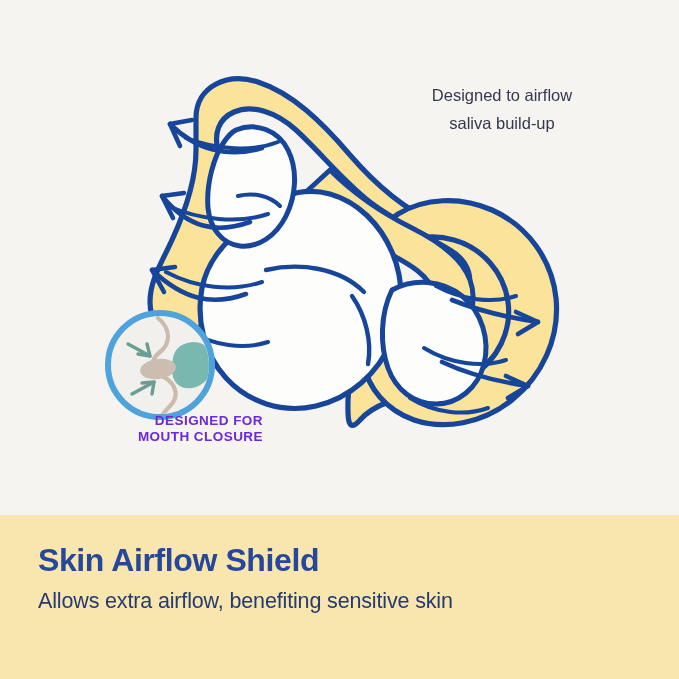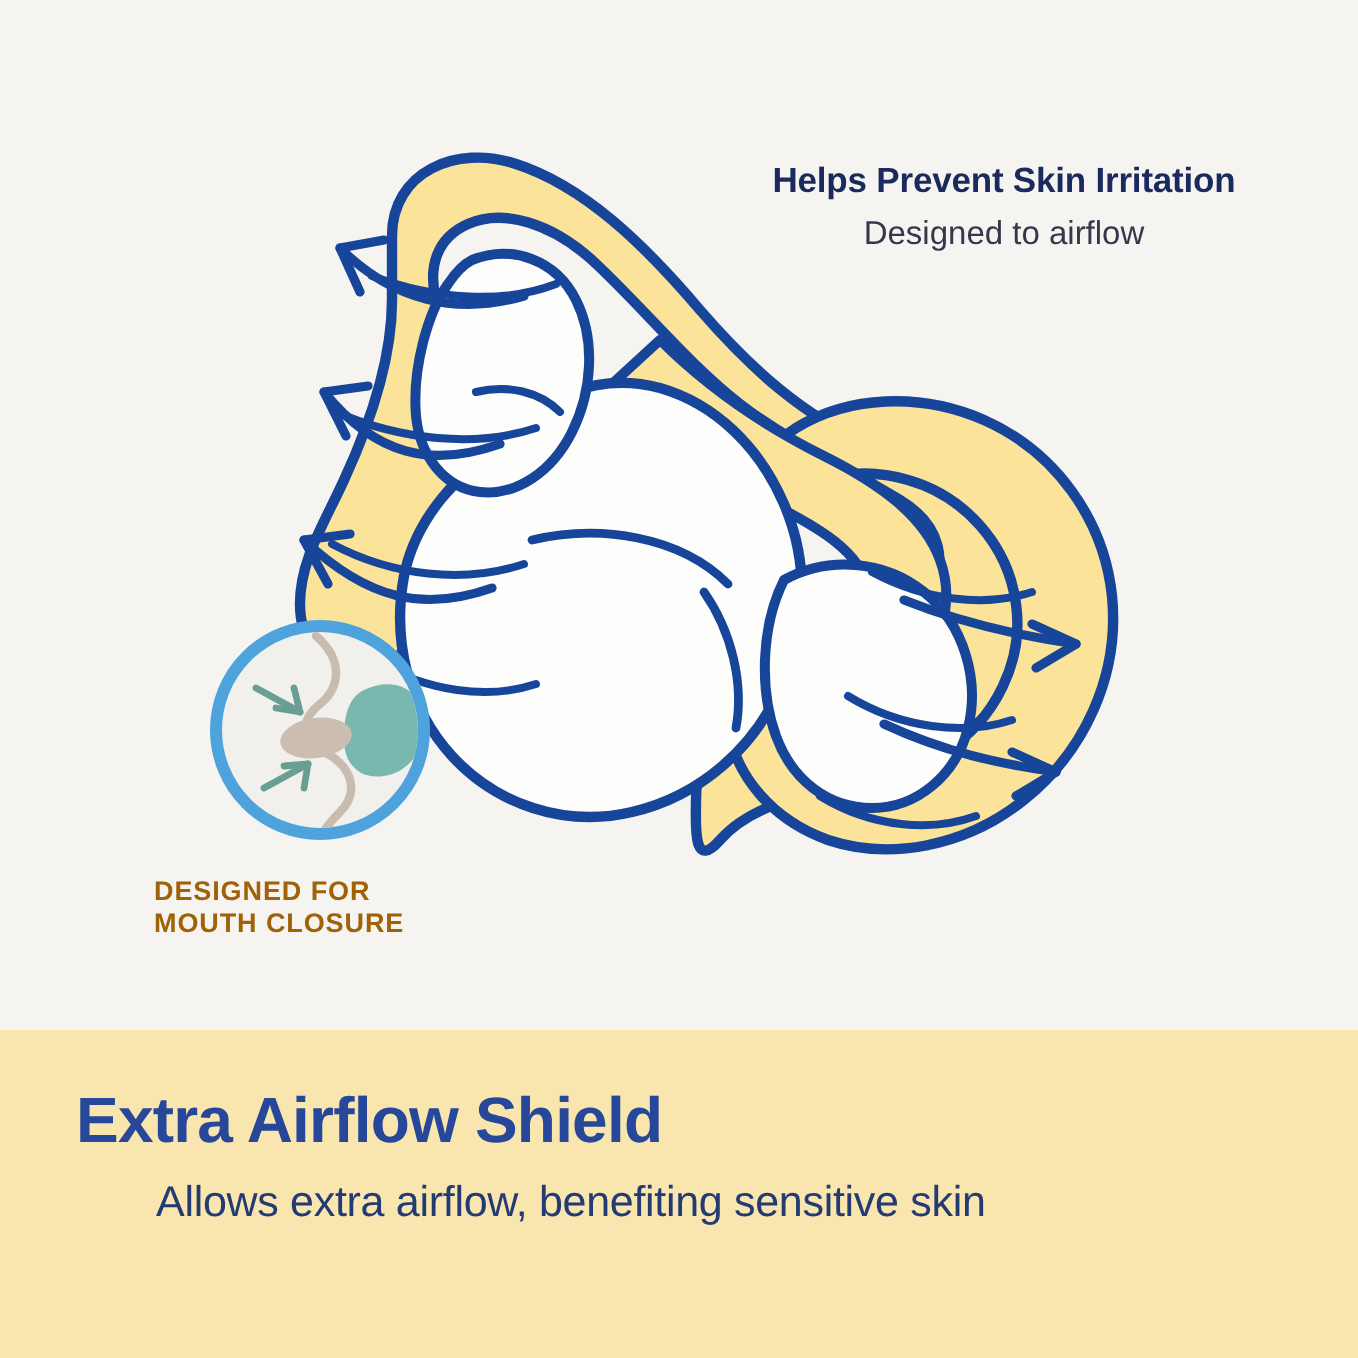--- a/index.html
+++ b/index.html
@@ -28,42 +28,42 @@
     letter-spacing:-0.1px;line-height:1.25;
     white-space:nowrap;
   }
   #annotation .ann-sub{
     font-size:16.5px;color:#33384d;line-height:1.45;
     margin-top:4px;
   }
 
   
   #inset-caption{
-    position:absolute;left:77px;top:438px;width:186px;
-    text-align:left;
-    color:#a16207;
+    position:absolute;left:77px;top:413px;width:186px;
+    text-align:right;
+    color:#6d28d9;
     font-size:13.5px;font-weight:bold;
     letter-spacing:0.45px;line-height:1.22;
     text-transform:uppercase;
   }
 
   
   #banner{
     position:absolute;left:0;top:515px;width:679px;height:164px;
     background:#f8e6ae;
     box-sizing:border-box;
     padding:28px 36px 0 38px;
   }
   #banner .banner-title{
     font-size:32px;font-weight:bold;color:#27479a;
     letter-spacing:-0.4px;line-height:1.1;
   }
   #banner .banner-sub{
     font-size:21.5px;color:#243a72;letter-spacing:-0.15px;
-    margin-top:11px;line-height:1.2;margin-left:40px;
+    margin-top:11px;line-height:1.2;
   }
 </style>
 </head>
 <body>
 
 <div id="page">
 
   <div id="illustration-area">
 
     <svg id="pacifier-svg" viewBox="0 0 679 515">
@@ -203,29 +203,29 @@
             <path d="M150,356 L 138,354 M150,356 L 147,344"></path>
             <path d="M132,394 L 154,382"></path>
             <path d="M154,382 L 142,383 M154,382 L 152,394"></path>
           </g>
         </g>
       </g>
 
     </svg>
 
     <div id="annotation">
-      <div class="ann-title">Helps Prevent Skin Irritation</div>
       <div class="ann-sub">Designed to airflow</div>
+      <div class="ann-sub">saliva build-up</div>
     </div>
 
     <div id="inset-caption">
       <div>Designed for</div>
       <div>mouth closure</div>
     </div>
 
   </div>
 
   <div id="banner">
-    <div class="banner-title">Extra Airflow Shield</div>
+    <div class="banner-title">Skin Airflow Shield</div>
     <div class="banner-sub">Allows extra airflow, benefiting sensitive skin</div>
   </div>
 
 </div>
 
 </body></html>

